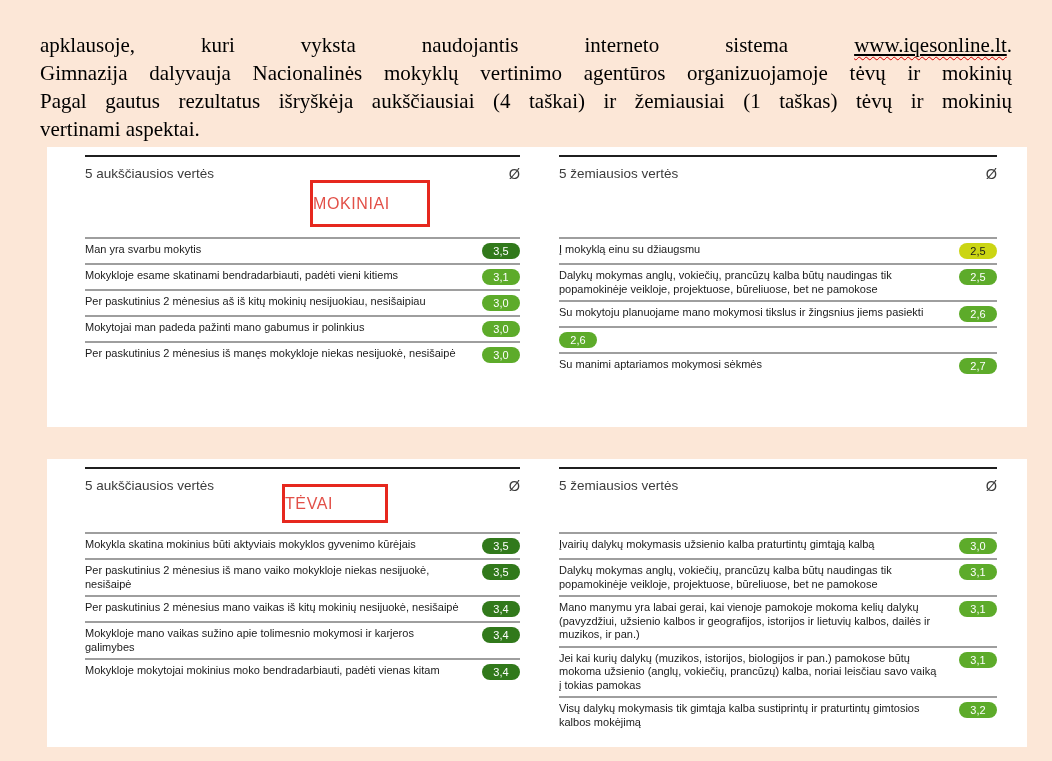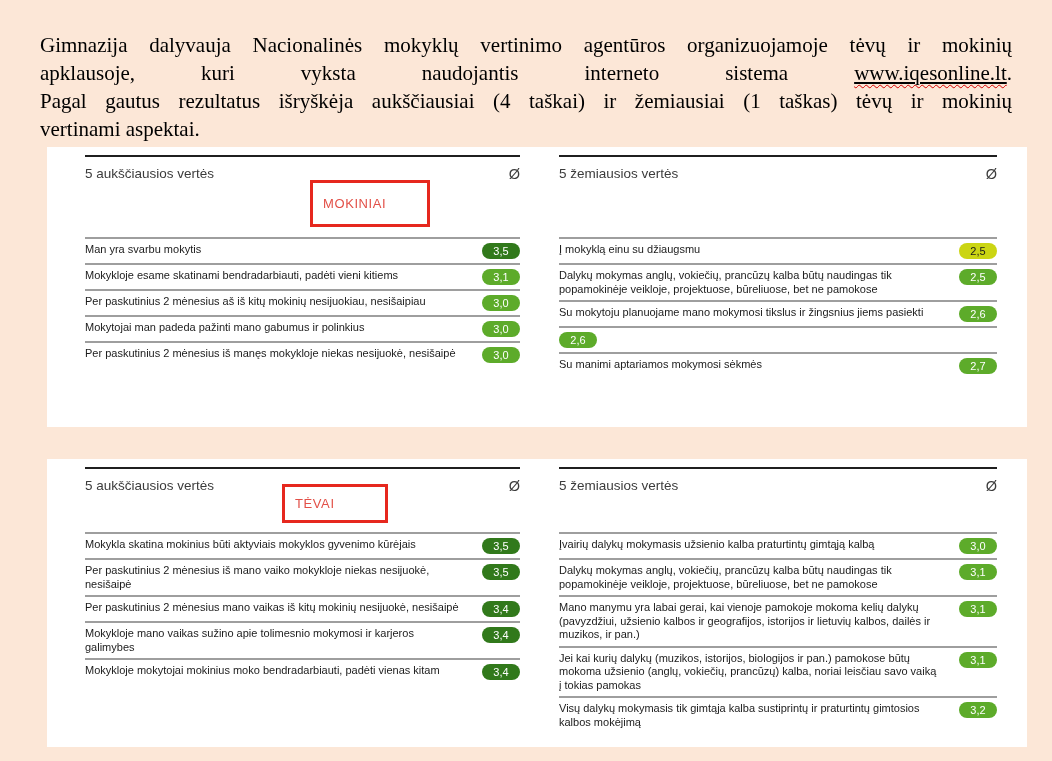--- a/index.html
+++ b/index.html
@@ -77,35 +77,34 @@
   .badge[data-level="dark"]   { background: #31791b; }
   .badge[data-level="mid"]    { background: #5dab2a; }
   .badge[data-level="yellow"] { background: #cbd513; color: #1a1a1a; }
 
   
   .tag-box {
     position: absolute;
     border: 3px solid #e6281e;
     background: transparent;
     display: flex; align-items: center;
-    padding-left: 10px;
     color: #e25048;
-    font-size: 13px; letter-spacing: 0.6px;
+    font-size: 16px; letter-spacing: 0.6px;
   }
   #tag-mokiniai { left: 263px; top: 33px; width: 120px; height: 47px; }
   #tag-tevai    { left: 235px; top: 25px; width: 106px; height: 39px; }
 </style>
 </head>
 <body>
 
 <div class="intro">
-  <div class="jline">Gimnazija dalyvauja Nacionalinės mokyklų vertinimo agentūros organizuojamoje tėvų ir mokinių</div>
   <div class="jline">
     <span>apklausoje, kuri vyksta naudojantis interneto sistema </span><span class="intro-link"><span class="squiggle">www.iqesonline.lt</span></span><span>.</span>
   </div>
+  <div class="jline">Gimnazija dalyvauja Nacionalinės mokyklų vertinimo agentūros organizuojamoje tėvų ir mokinių</div>
   <div class="jline">Pagal gautus rezultatus išryškėja aukščiausiai (4 taškai) ir žemiausiai (1 taškas) tėvų ir mokinių</div>
   <div class="jline-last">vertinami aspektai.</div>
 </div>
 
 <div class="panel" id="panel-mokiniai">
   <div class="panel-inner">
 
     <div class="vtable vtable-left">
       <div class="thead">
         <span class="thead-title">5 aukščiausios vertės</span>

